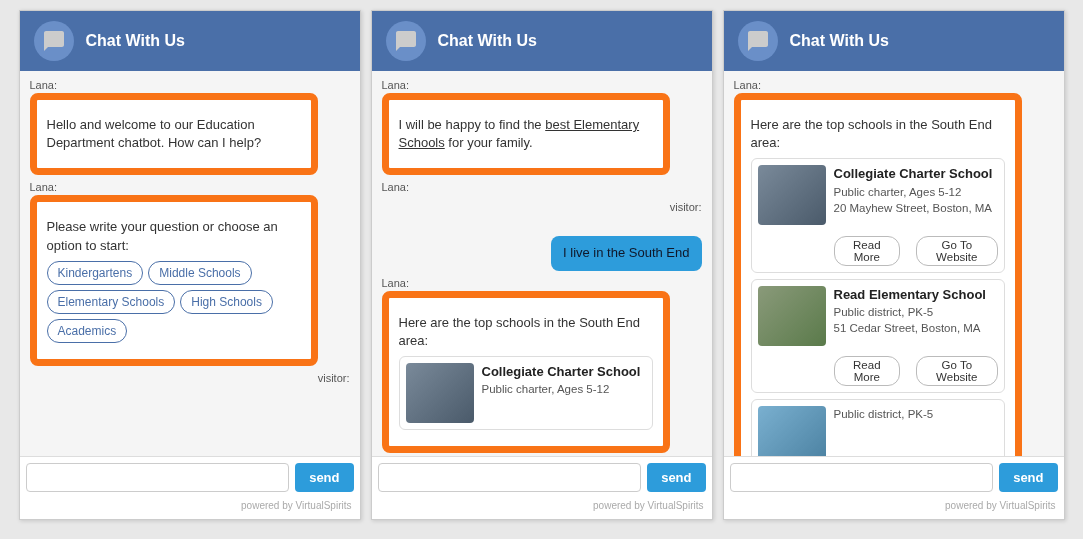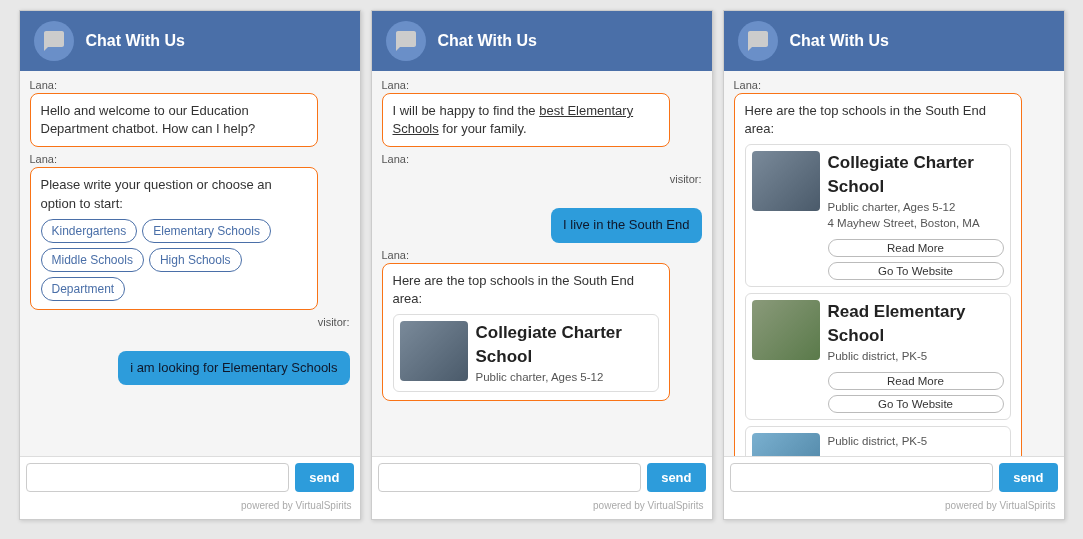--- a/index.html
+++ b/index.html
@@ -69,23 +69,23 @@
       flex-direction: column;
       gap: 6px;
     }
     .sender-label {
       font-size: 11px;
       color: #555;
       margin-bottom: 2px;
     }
     .bubble-lana {
       background: #fff;
-      border: 1px solid #f97316;
+      border: 7px solid #f97316;
       border-radius: 8px;
-      padding: 8px 10px;
+      padding: 16px 10px;
       max-width: 90%;
       color: #333;
       font-size: 13px;
       line-height: 1.4;
     }
     .bubble-visitor {
       background: #2d9cdb;
       border-radius: 8px;
       padding: 8px 12px;
       max-width: 80%;
@@ -142,36 +142,35 @@
       height: 100%;
       display: flex;
       align-items: center;
       justify-content: center;
     }
     .school-info {
       flex: 1;
     }
     .school-name {
       font-weight: bold;
-      font-size: 17px;
+      font-size: 13px;
       color: #222;
     }
     .school-type {
       font-size: 11.5px;
       color: #555;
     }
     .school-address {
       font-size: 11.5px;
       color: #555;
     }
     .school-actions {
       display: flex;
-      gap: 5px;
-      margin-top: 8px;
-      flex-direction: column;
+      gap: 16px;
+      margin-top: 20px;
     }
     .action-btn {
       border: 1px solid #bbb;
       background: #fff;
       border-radius: 12px;
       padding: 2px 9px;
       font-size: 11.5px;
       color: #333;
       cursor: pointer;
     }
@@ -230,30 +229,29 @@
       <div>
         <div class="sender-label">Lana:</div>
         <div class="bubble-lana">Hello and welcome to our Education Department chatbot. How can I help?</div>
       </div>
       <div>
         <div class="sender-label">Lana:</div>
         <div class="bubble-lana">
           Please write your question or choose an option to start:
           <div class="option-buttons">
             <button class="option-btn">Kindergartens</button>
+            <button class="option-btn">Middle Schools</button>
             <button class="option-btn">Elementary Schools</button>
-            <button class="option-btn">Middle Schools</button>
             <button class="option-btn">High Schools</button>
-            <button class="option-btn">Department</button>
+            <button class="option-btn">Academics</button>
           </div>
         </div>
       </div>
       <div class="visitor-row">
         <div class="visitor-label">visitor:</div>
-        <div class="bubble-visitor">i am looking for Elementary Schools</div>
       </div>
     </div>
     <div class="chat-input-area">
       <input class="chat-input" type="text" style="">
       <button class="send-btn">send</button>
     </div>
     <div class="chat-footer">powered by VirtualSpirits</div>
   </div>
 
   <div class="chat-widget">
@@ -316,34 +314,35 @@
         <div class="sender-label">Lana:</div>
         <div class="bubble-lana">
           <span>Here are the top schools in the South End area:</span>
 
           
           <div class="chat-school-card">
             <div class="school-img img-collegiate"></div>
             <div class="school-info">
               <div class="school-name">Collegiate Charter School</div>
               <div class="school-type">Public charter, Ages 5-12</div>
-              <div class="school-address">4 Mayhew Street, Boston, MA</div>
+              <div class="school-address">20 Mayhew Street, Boston, MA</div>
               <div class="school-actions">
                 <button class="action-btn">Read More</button>
                 <button class="action-btn">Go To Website</button>
               </div>
             </div>
           </div>
 
           
           <div class="chat-school-card">
             <div class="school-img img-hale"></div>
             <div class="school-info">
               <div class="school-name">Read Elementary School</div>
               <div class="school-type">Public district, PK-5</div>
+              <div class="school-address">51 Cedar Street, Boston, MA</div>
               <div class="school-actions">
                 <button class="action-btn">Read More</button>
                 <button class="action-btn">Go To Website</button>
               </div>
             </div>
           </div>
 
           
           <div class="chat-school-card">
             <div class="school-img img-bradley"></div>

